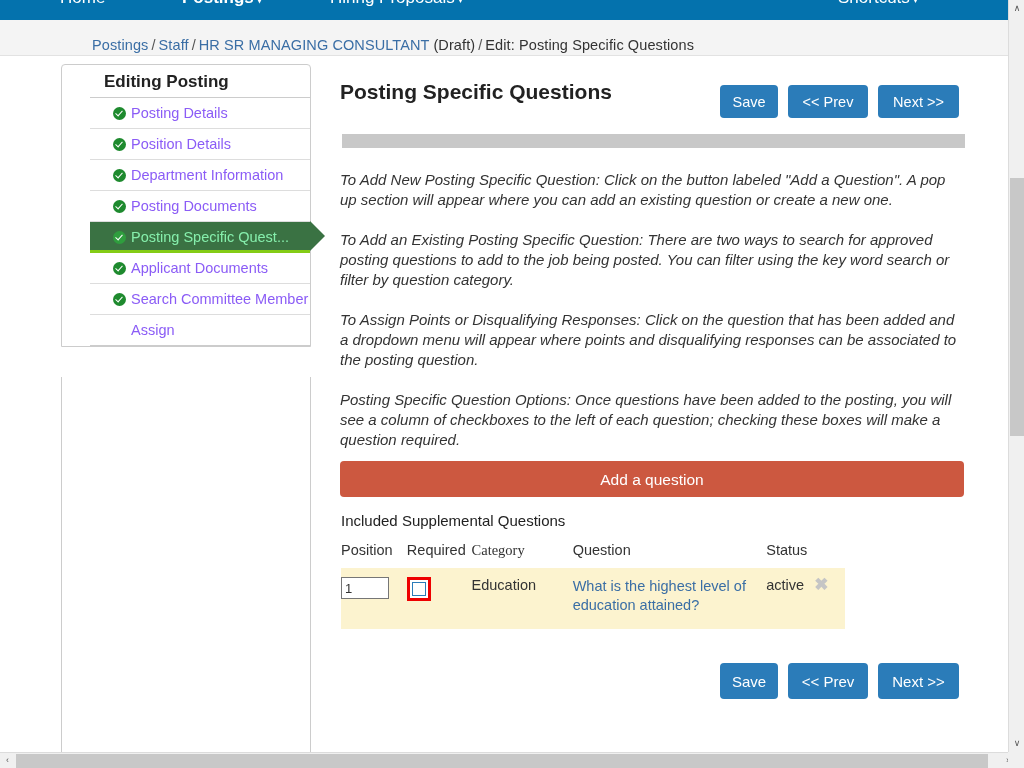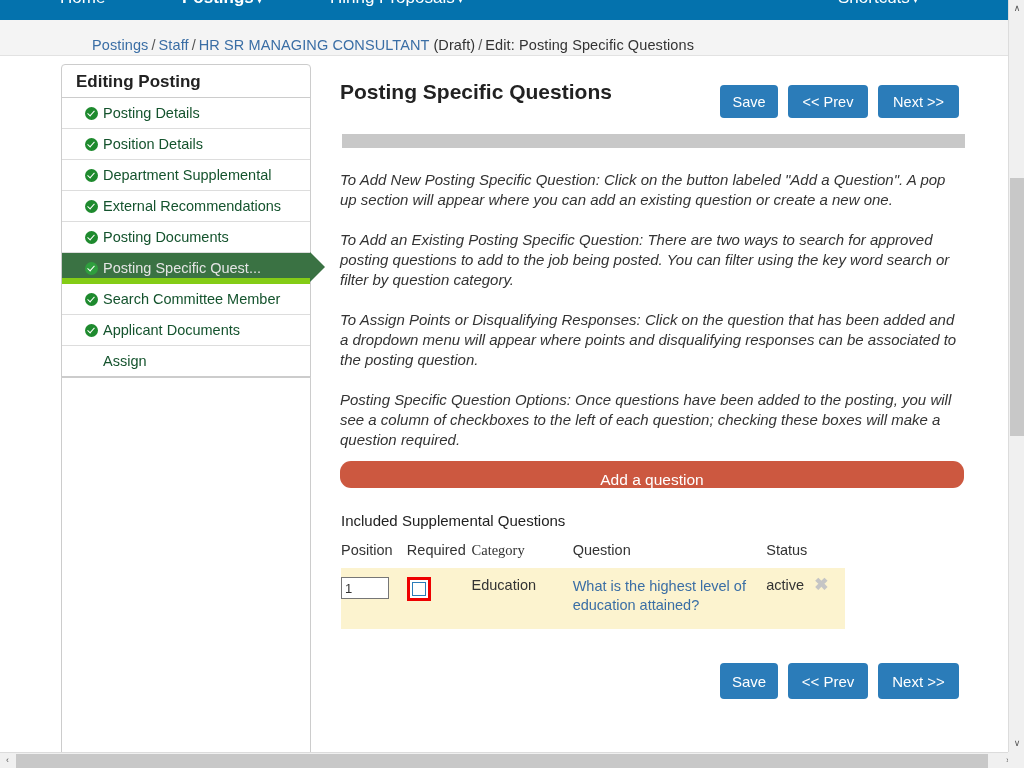--- a/index.html
+++ b/index.html
@@ -91,40 +91,41 @@
   
   .sidebar {
     position: absolute;
     left: 61px;
     top: 64px;
     width: 250px;
     background: #ffffff;
     border: 1px solid #cccccc;
     border-radius: 4px 4px 0 0;
     box-sizing: border-box;
+    padding-left: 28px;
   }
   .sidebar-title {
     height: 33px;
     line-height: 33px;
     padding-left: 14px;
     font-size: 17px;
     font-weight: bold;
     color: #222222;
     border-bottom: 1px solid #cccccc;
     box-sizing: border-box;
   }
   .side-item {
     position: relative;
     height: 31px;
     line-height: 31px;
     border-bottom: 1px solid #dddddd;
     box-sizing: border-box;
     padding-left: 23px;
     font-size: 14.5px;
-    color: #14532d;
+    color: #8b5cf6;
     white-space: nowrap;
   }
   .side-item:last-child { border-bottom: 1px solid #cccccc; }
   .side-item .chk {
     display: inline-block;
     width: 13px;
     height: 13px;
     border-radius: 50%;
     background: #1e8a2e;
     position: relative;
@@ -137,22 +138,22 @@
     left: 3.5px;
     top: 2.2px;
     width: 3px;
     height: 6px;
     border: solid #ffffff;
     border-width: 0 1.8px 1.8px 0;
     transform: rotate(42deg);
   }
   .side-item.active {
     background: #3a7243;
-    color: #e5e5e5;
-    border-bottom: 6px solid #84cc16;
+    color: #86efac;
+    border-bottom: 3px solid #84cc16;
   }
   .side-item.active .chk { background: #2f9e3e; }
   .side-item.active::after {
     content: "";
     position: absolute;
     right: -15px;
     top: -1px;
     width: 0;
     height: 0;
     border-top: 15.5px solid transparent;
@@ -231,26 +232,26 @@
   .p1 { top: 106px; }
   .p2 { top: 166px; }
   .p3 { top: 246px; }
   .p4 { top: 326px; }
 
   .add-question {
     position: absolute;
     left: 0;
     top: 397px;
     width: 624px;
-    height: 27px;
+    height: 36px;
     line-height: 36px;
     background: #cc5840;
     color: #ffffff;
     border: none;
-    border-radius: 11px;
+    border-radius: 4px;
     font-size: 15.5px;
     text-align: center;
     font-family: "Liberation Sans", sans-serif;
     cursor: pointer;
   }
 
   .section-head {
     position: absolute;
     left: 1px;
     top: 448px;
@@ -445,36 +446,33 @@
   <div class="sidebar">
     <div class="sidebar-title">Editing Posting</div>
 
     <div class="side-item">
       <span class="chk"></span><span>Posting Details</span>
     </div>
     <div class="side-item">
       <span class="chk"></span><span>Position Details</span>
     </div>
     <div class="side-item">
-      <span class="chk"></span><span>Department Supplemental</span>
-    </div>
-    <div class="side-item">
-      <span class="chk"></span><span>External Recommendations</span>
+      <span class="chk"></span><span>Department Information</span>
     </div>
     <div class="side-item">
       <span class="chk"></span><span>Posting Documents</span>
     </div>
     <div class="side-item active">
       <span class="chk"></span><span>Posting Specific Quest...</span>
     </div>
     <div class="side-item">
+      <span class="chk"></span><span>Applicant Documents</span>
+    </div>
+    <div class="side-item">
       <span class="chk"></span><span>Search Committee Member</span>
-    </div>
-    <div class="side-item">
-      <span class="chk"></span><span>Applicant Documents</span>
     </div>
     <div class="side-item nocheck">
       <span>Assign</span>
     </div>
   </div>
 
   <div class="main">
 
     <div class="page-title">Posting Specific Questions</div>
 

